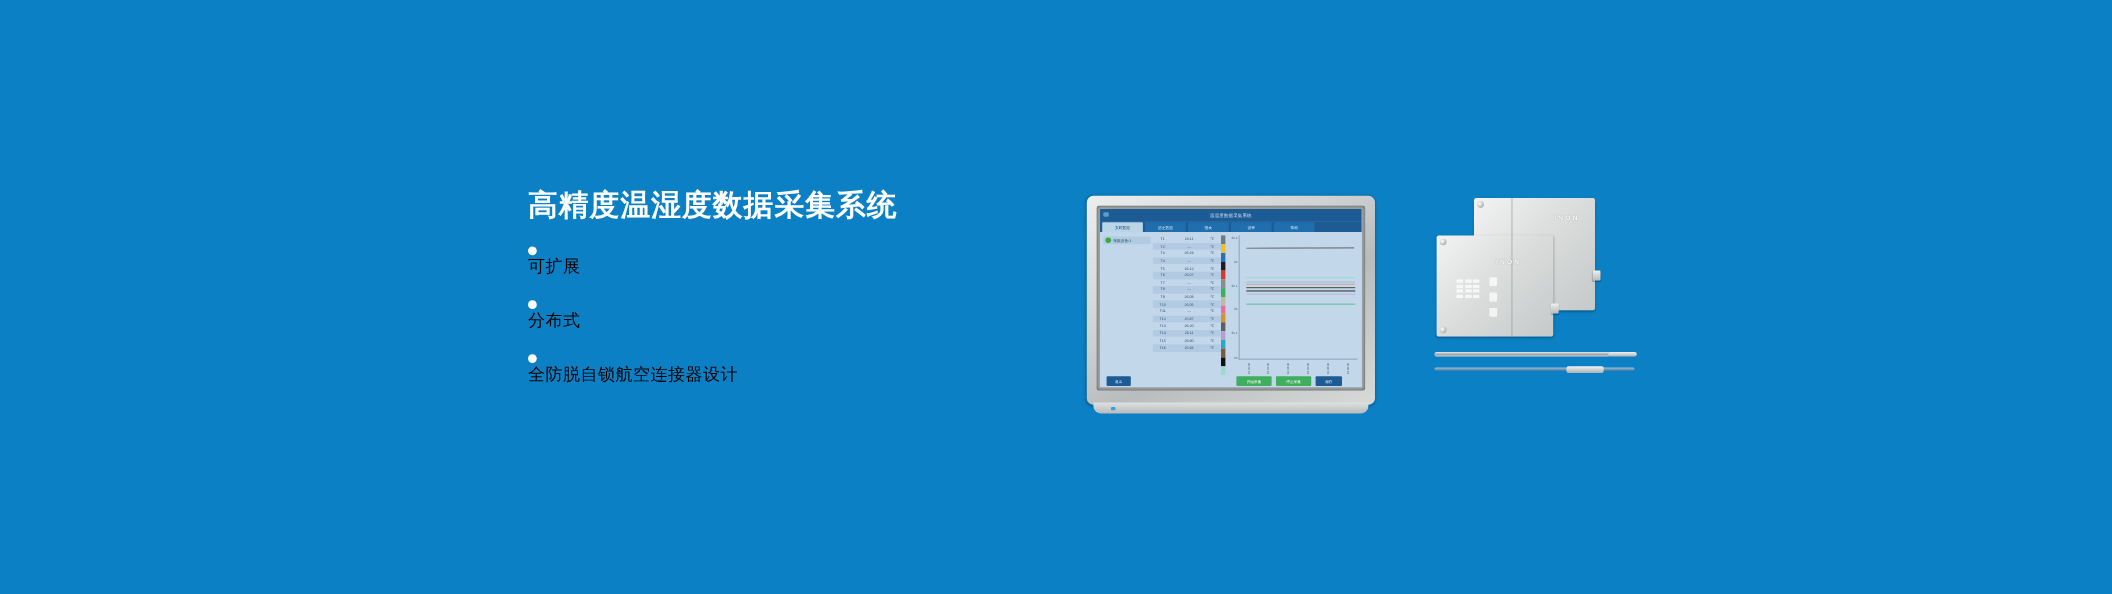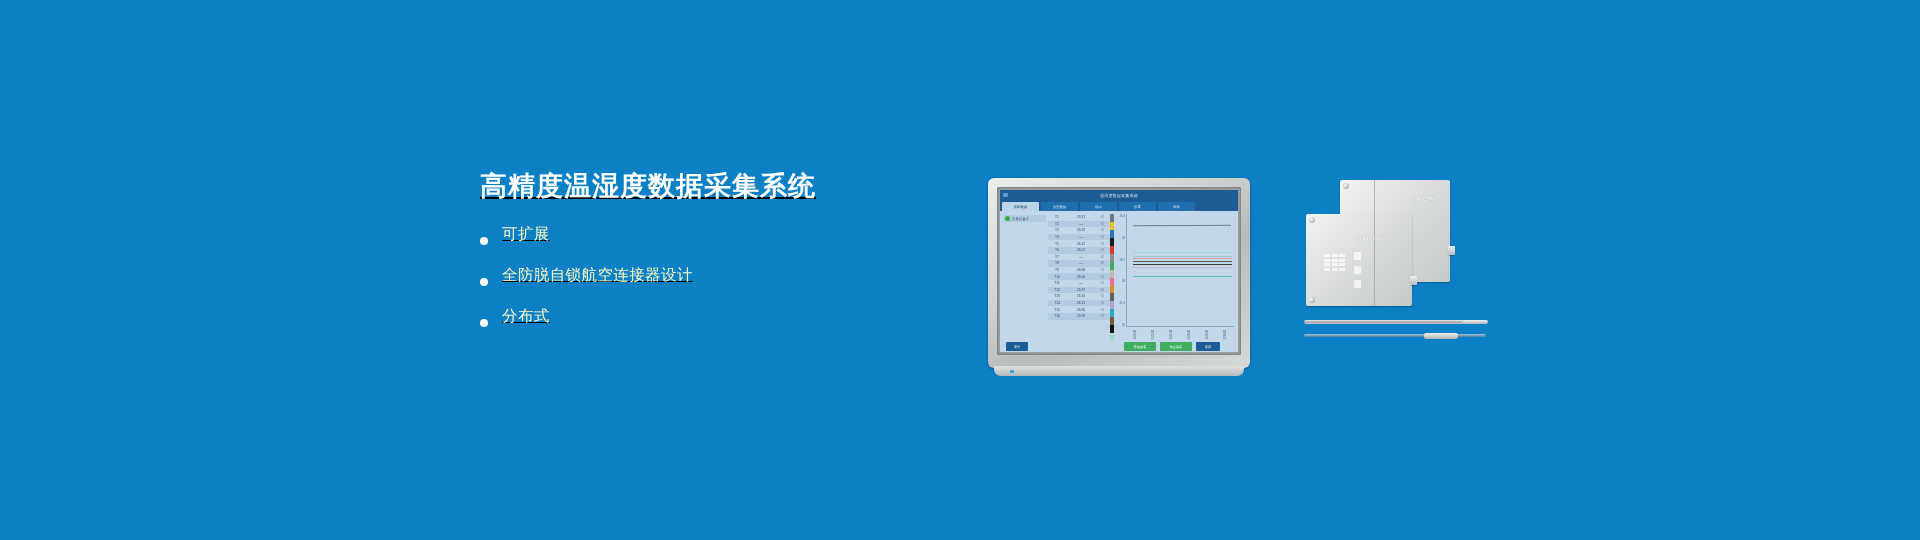--- a/index.html
+++ b/index.html
@@ -8,37 +8,38 @@
     width:1920px;height:540px;
     background:#0b80c4;
     font-family:"Liberation Sans","DejaVu Sans",sans-serif;
     overflow:hidden;
     position:relative;
   }
   .banner{position:absolute;inset:0;background:#0b80c4;}
 
   
   .copy{
-    position:absolute;left:480px;top:172px;width:470px;text-decoration:underline;
+    position:absolute;left:480px;top:172px;width:470px;
   }
   .title{
     font-size:27px;font-weight:bold;color:#ffffff;
     letter-spacing:1px;line-height:1.1;margin:0 0 22px 0;
     white-space:nowrap;
   }
   .subtitle{
     font-size:16.5px;color:#ffffff;font-weight:400;
     letter-spacing:.4px;line-height:1.3;margin:0 0 26px 0;
     white-space:nowrap;
   }
   .bullets{list-style:none;margin:0;padding:0;}
   .bullets li{
-    display:flex;align-items:flex-end;
-    font-size:15.5px;color:#fef9c3;letter-spacing:.4px;
+    display:flex;align-items:flex-start;
+    font-size:15.5px;color:#000000;letter-spacing:.4px;
     margin-bottom:20px;
+    flex-direction:column;
   }
   .dot{
     width:8px;height:8px;border-radius:50%;
     background:#ffffff;display:inline-block;margin-right:14px;flex:none;
   }
 
   
   .monitor{
     position:absolute;left:988px;top:178px;width:262px;height:190px;
   }
@@ -203,25 +204,25 @@
 
   <div class="copy">
     <h1 class="title">高精度温湿度数据采集系统</h1>
     <ul class="bullets">
       <li>
         <span class="dot"></span>
         <span>可扩展</span>
       </li>
       <li>
         <span class="dot"></span>
-        <span>全防脱自锁航空连接器设计</span>
+        <span>分布式</span>
       </li>
       <li>
         <span class="dot"></span>
-        <span>分布式</span>
+        <span>全防脱自锁航空连接器设计</span>
       </li>
     </ul>
   </div>
 
   <div class="monitor">
     <div class="mon-bezel"></div>
     <div class="mon-inner">
       <div class="screen">
 
         <div class="scr-title">

